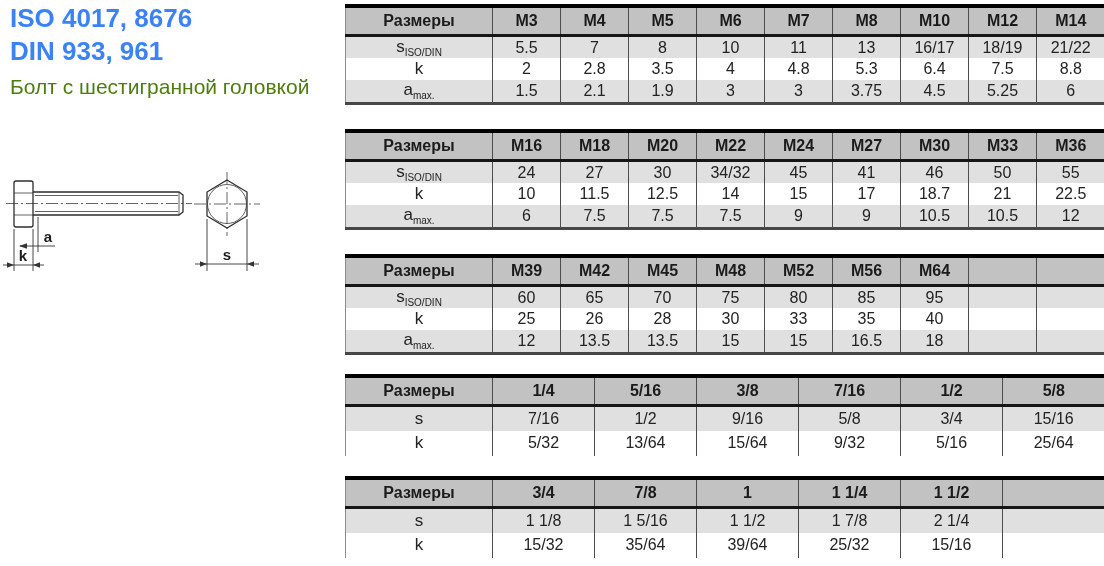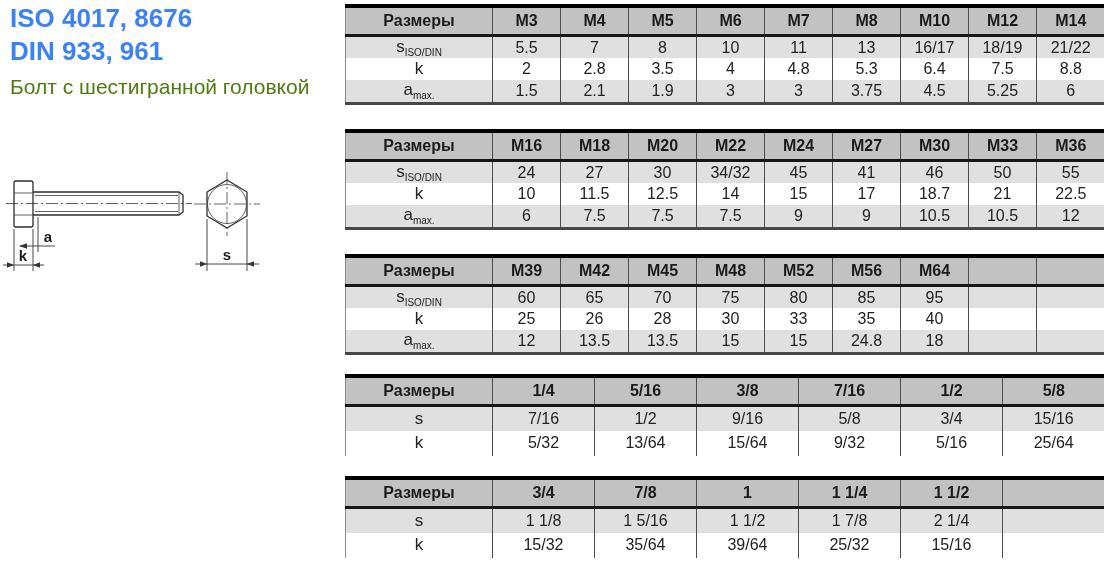--- a/index.html
+++ b/index.html
@@ -333,21 +333,21 @@
             <td></td>
             <td></td>
           </tr>
           <tr>
             <th class="row-label"><span>a</span><sub class="lbl-sub">max.</sub></th>
             <td>12</td>
             <td>13.5</td>
             <td>13.5</td>
             <td>15</td>
             <td>15</td>
-            <td>24.8</td>
+            <td>16.5</td>
             <td>18</td>
             <td></td>
             <td></td>
           </tr>
         </tbody>
       </table>
       <table class="dim-table inch" style="top: 374px;">
         <colgroup>
           <col style="width: 147px;">
           <col style="width: 102px;">

